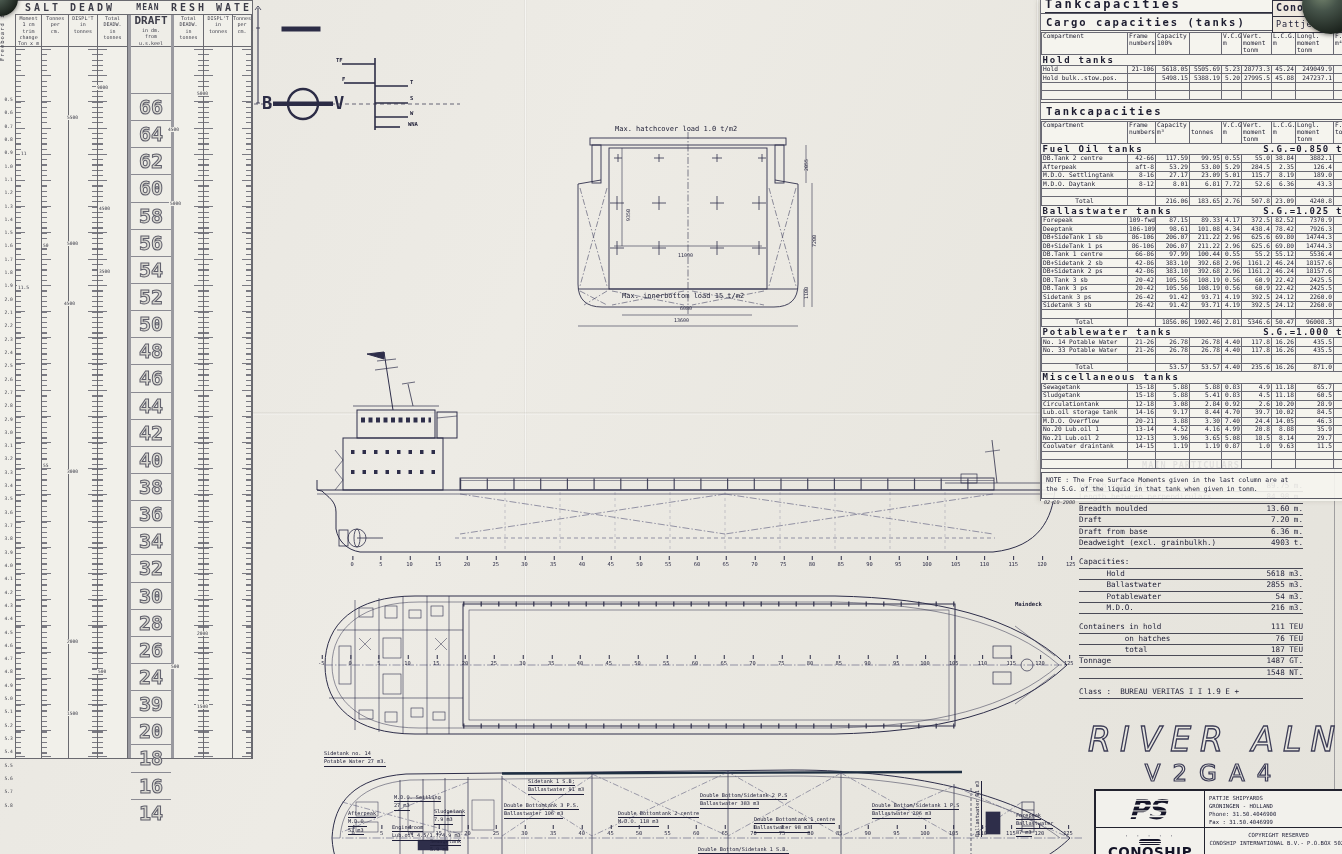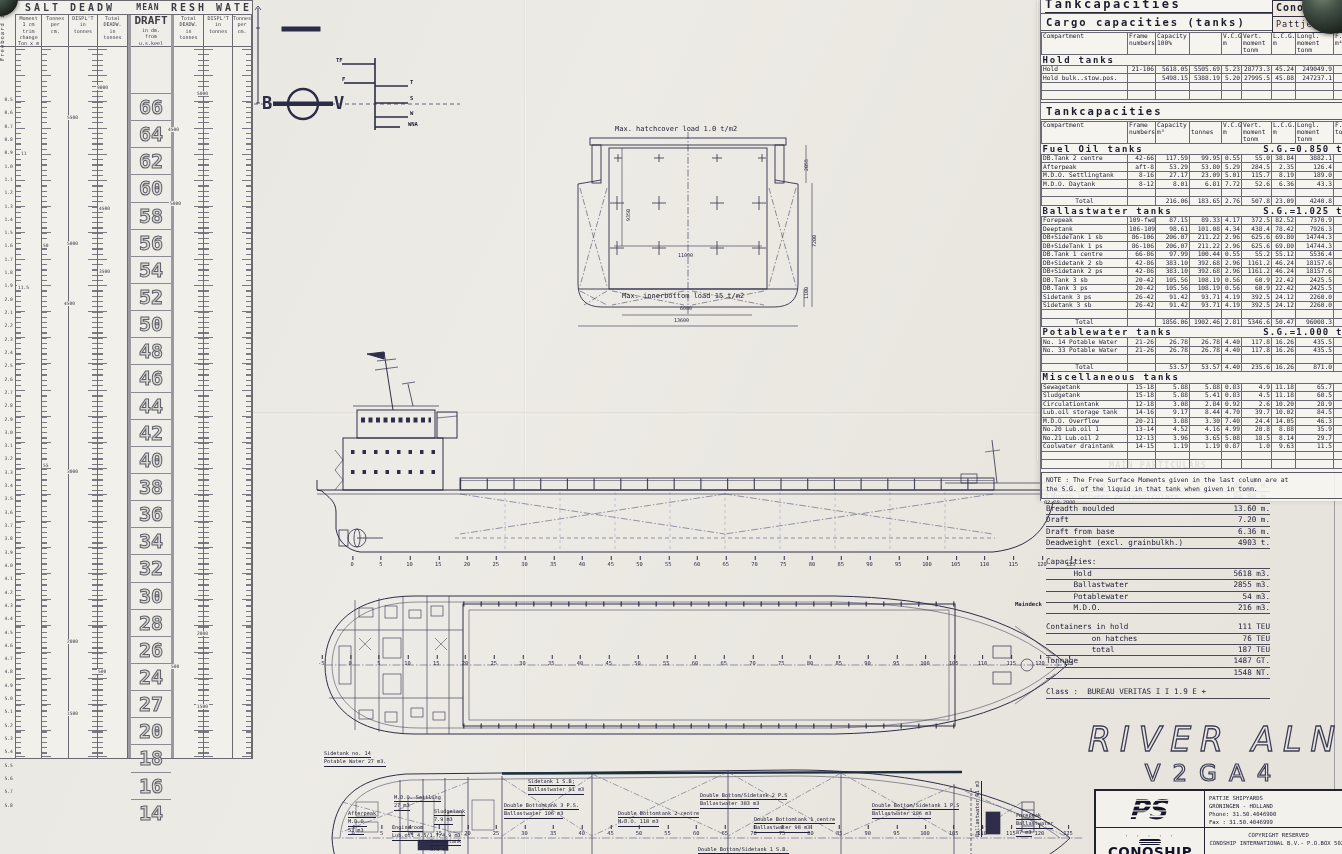--- a/index.html
+++ b/index.html
@@ -66,21 +66,21 @@
   tr.blank td{border-left:1px solid #6a6a74}
   tr.total td{font-weight:normal}
   tr.total td:first-child{text-align:center}
   #tt-note{border:1px solid #5a5a64;margin-top:3px;font-size:6.4px;line-height:1.5;padding:3px 4px;color:#23233a;white-space:pre-line}
   #tt-date{position:absolute;left:3px;font-size:5.2px;font-style:italic;color:#3a3a46}
   #corner-box{position:absolute;left:231px;top:0;width:120px;border:1.4px solid #30303e;background:#efe9df;z-index:9}
   #corner-box .cb1{font-size:10px;font-weight:bold;letter-spacing:1px;border-bottom:1.2px solid #30303e;padding:1px 3px;height:13px;overflow:hidden}
   #corner-box .cb2{font-size:8.5px;letter-spacing:1px;padding:2px 3px 3px;white-space:nowrap}
 
   
-  #main-particulars{left:1046px;top:460px;width:224px;z-index:6}
+  #main-particulars{left:1079px;top:460px;width:224px;z-index:6}
   #mp-title{text-align:center;font-size:8.5px;font-weight:bold;letter-spacing:1px;border-bottom:1px solid #2c2c3c;padding-bottom:2px;margin:0 10px 8px}
   .mp-row{display:flex;justify-content:space-between;border-bottom:1px solid #4a4a56;font-size:7.6px;line-height:10.4px;height:10.4px}
   .mp-row .lab{white-space:pre}
   .mp-row .val{white-space:pre}
   .mp-gap{height:8px}
   #right-edge{left:1334px;top:458px;width:1px;height:332px;background:rgba(90,90,100,.5)}
 
   
   #ship-name{left:1088px;top:720px;width:252px;text-align:center;font-family:"DejaVu Sans","Liberation Sans",sans-serif;font-style:italic;font-size:33px;letter-spacing:9px;color:rgba(240,239,234,.15);-webkit-text-stroke:1.3px #3c3c56;white-space:nowrap;z-index:6}
   #call-sign{left:1108px;top:760px;width:212px;text-align:center;font-family:"DejaVu Sans","Liberation Sans",sans-serif;font-size:23px;letter-spacing:12px;color:rgba(240,239,234,.15);-webkit-text-stroke:1.2px #3c3c56;white-space:nowrap;z-index:6}
@@ -235,21 +235,21 @@
           <div class="draft-num">42</div>
           <div class="draft-num">40</div>
           <div class="draft-num">38</div>
           <div class="draft-num">36</div>
           <div class="draft-num">34</div>
           <div class="draft-num">32</div>
           <div class="draft-num">30</div>
           <div class="draft-num">28</div>
           <div class="draft-num">26</div>
           <div class="draft-num">24</div>
-          <div class="draft-num">27</div>
+          <div class="draft-num">39</div>
           <div class="draft-num">20</div>
           <div class="draft-num">18</div>
           <div class="draft-num">16</div>
           <div class="draft-num">14</div>
         </div>
       </div>
   </div>
   <div class="ltcol" style="width:30px">
     <div class="lt-colhead">Total
 DEADW.

